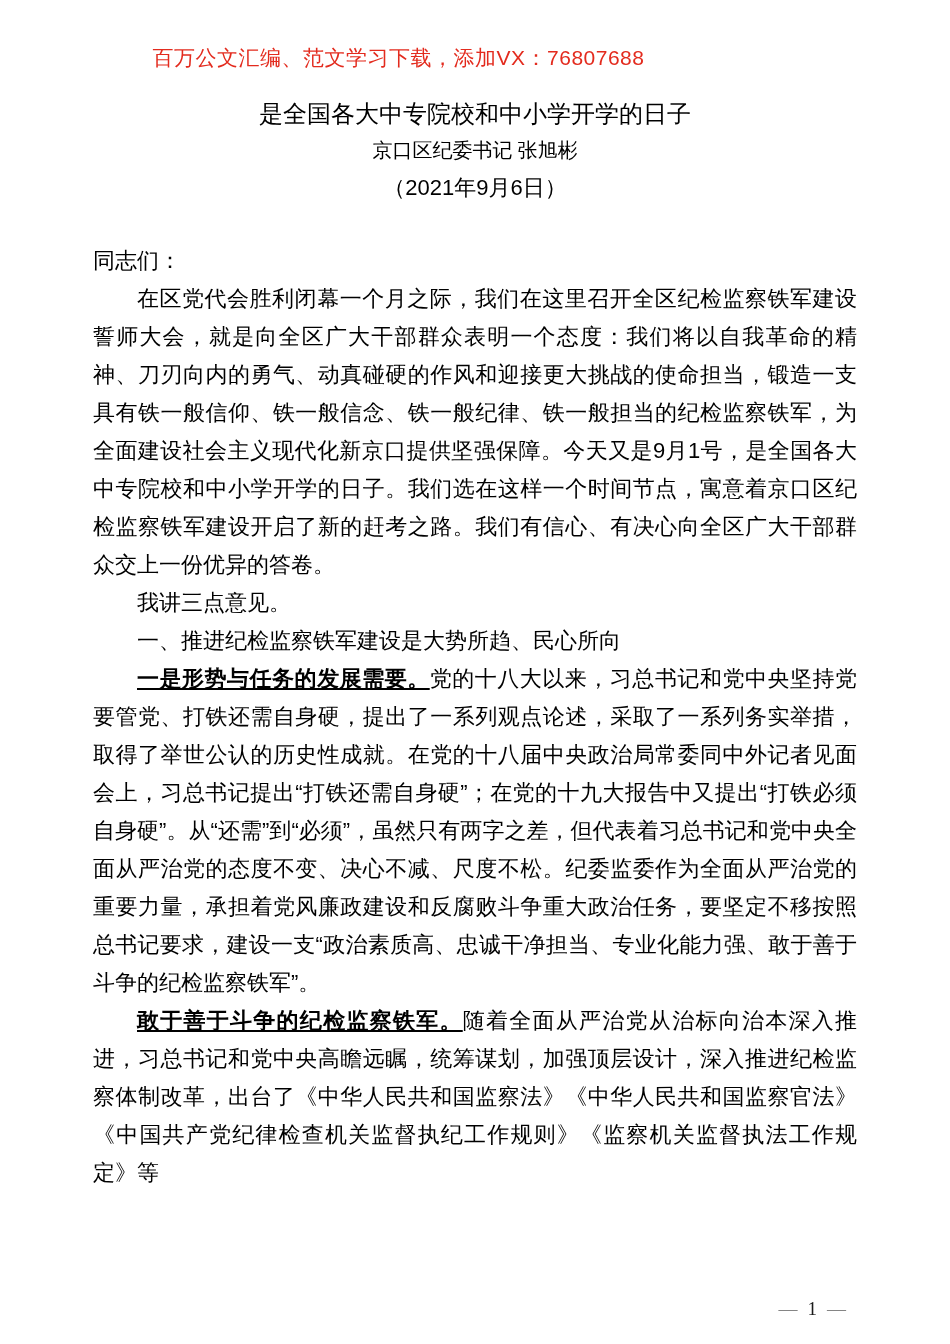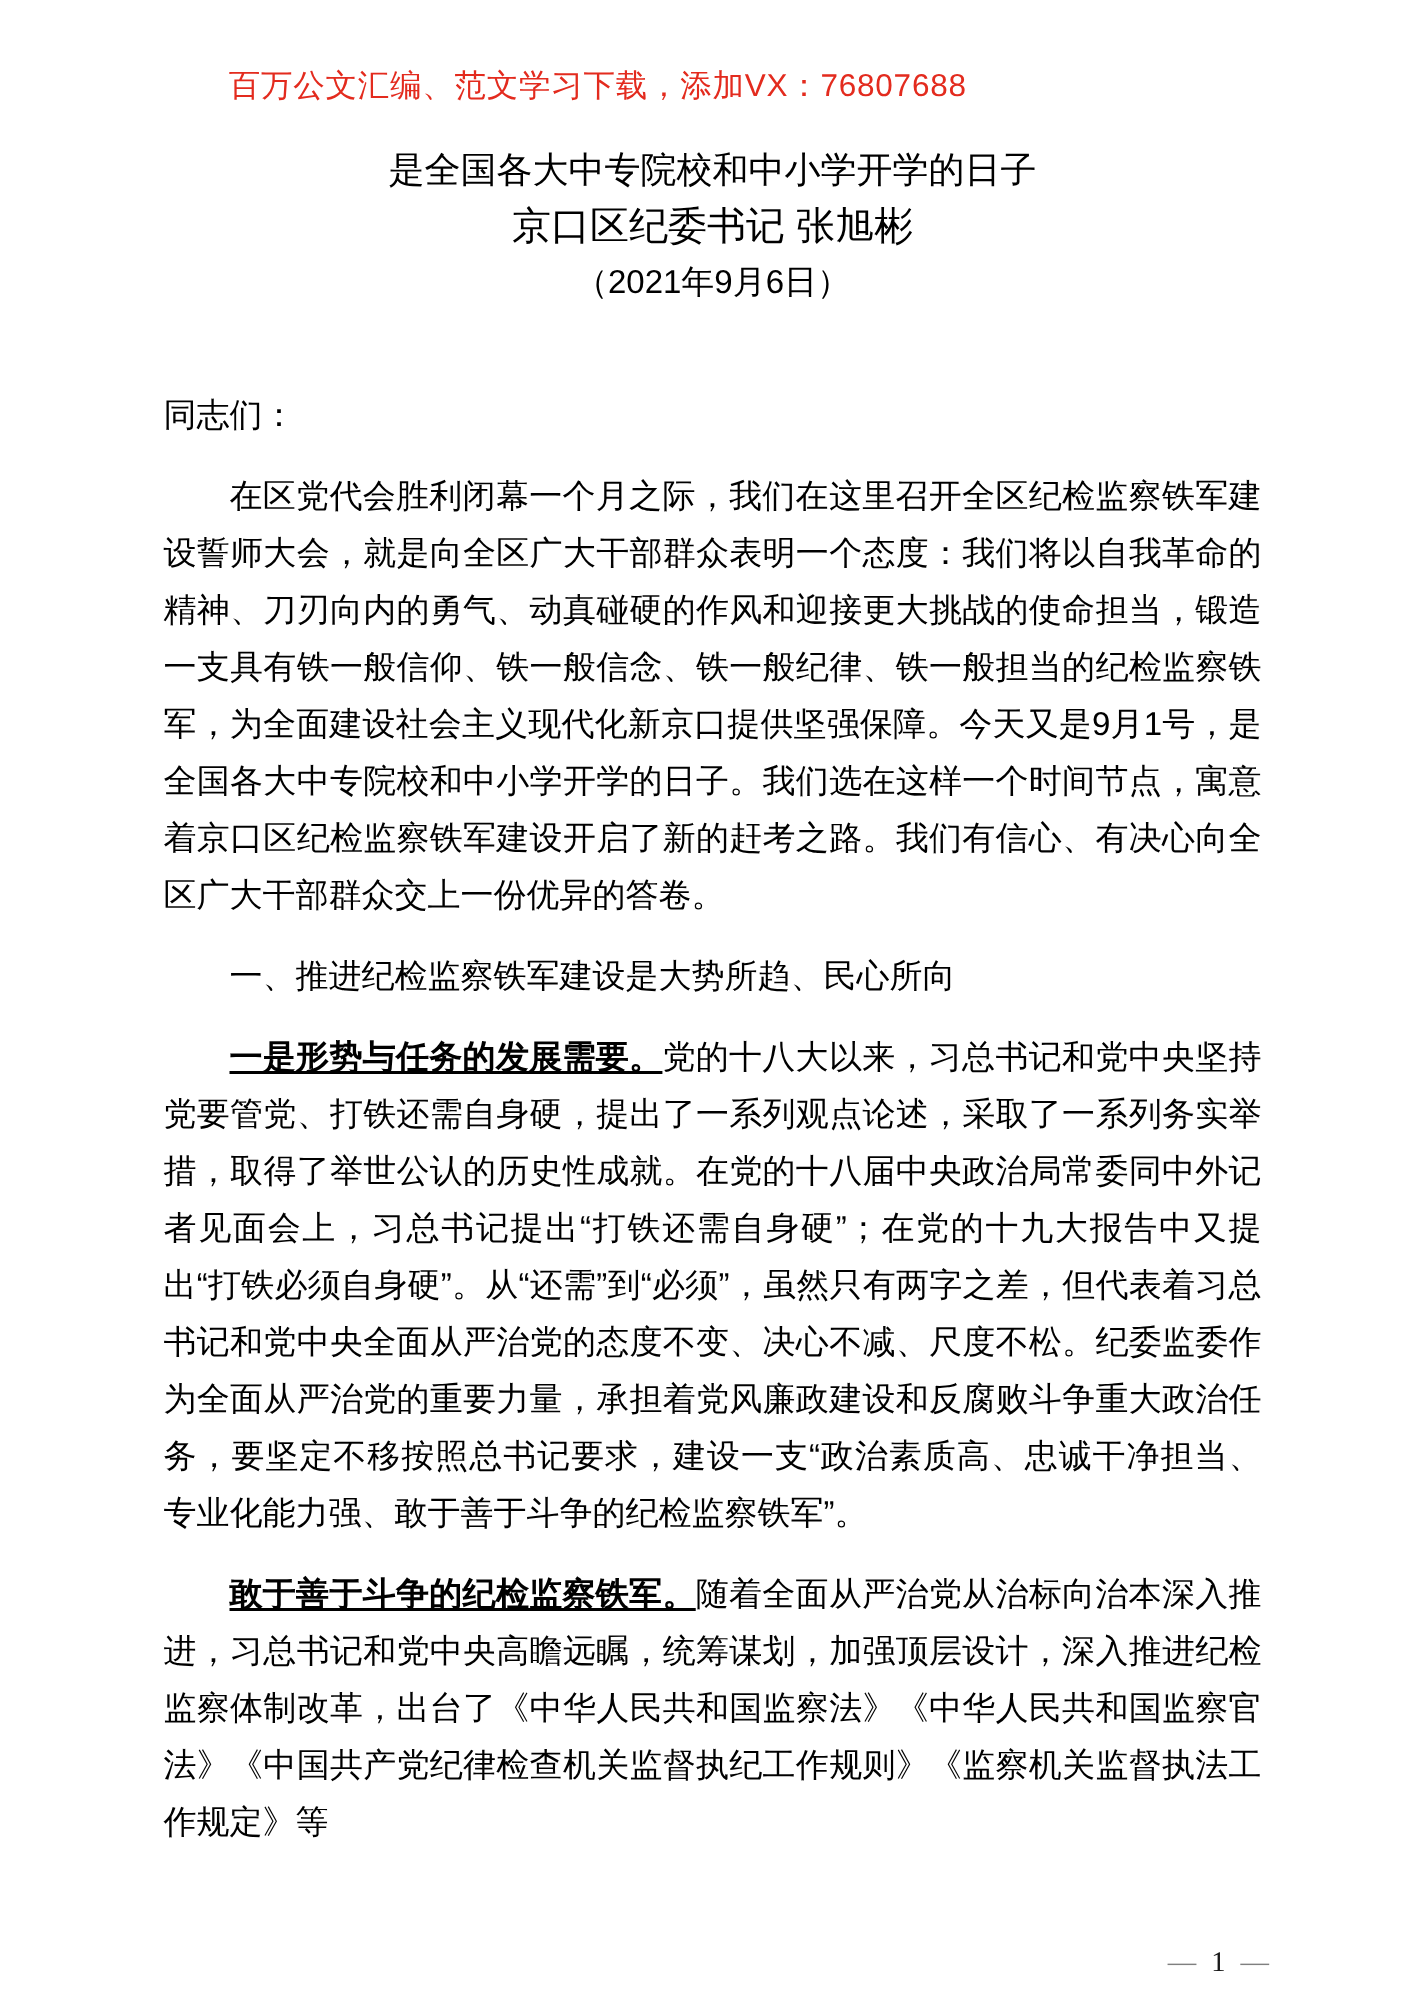--- a/index.html
+++ b/index.html
@@ -17,29 +17,29 @@
     font-size:21px; line-height:24px;
     color:#e32b1e;
     letter-spacing:0.5px;
   }
   .title-block {
     position:absolute; top:95px; left:0; width:950px;
     text-align:center;
     line-height:37px;
   }
   .doc-title  { font-size:24px; }
-  .doc-author { font-size:26px; }
+  .doc-author { font-size:20px;font-family:Liberation Serif, serif; }
   .doc-date   { font-size:22px; }
   .content {
     position:absolute; top:242px; left:93px; width:764px;
     font-size:22px; line-height:38px;
     text-align:justify;
     text-justify:inter-ideograph;
   }
-  .content p { margin:16px; padding:0; text-indent:2em; }
+  .content p { margin:0; padding:0; text-indent:2em; }
   .content p.salutation { text-indent:0; }
   .lead { font-weight:bold;text-decoration:underline; }
   .footer {
     position:absolute; top:1296px; right:104px;
     font-family:"Liberation Serif", serif;
     font-size:19px; line-height:26px;
     color:#1a1a1a;
     white-space:pre;
   }
   .footer .dash { color:#808080; }
@@ -52,18 +52,19 @@
 
 <div class="title-block">
   <div class="doc-title">是全国各大中专院校和中小学开学的日子</div>
   <div class="doc-author">京口区纪委书记 张旭彬</div>
   <div class="doc-date">（2021年9月6日）</div>
 </div>
 
 <div class="content">
   <p class="salutation">同志们：</p>
   <p>在区党代会胜利闭幕一个月之际，我们在这里召开全区纪检监察铁军建设誓师大会，就是向全区广大干部群众表明一个态度：我们将以自我革命的精神、刀刃向内的勇气、动真碰硬的作风和迎接更大挑战的使命担当，锻造一支具有铁一般信仰、铁一般信念、铁一般纪律、铁一般担当的纪检监察铁军，为全面建设社会主义现代化新京口提供坚强保障。今天又是9月1号，是全国各大中专院校和中小学开学的日子。我们选在这样一个时间节点，寓意着京口区纪检监察铁军建设开启了新的赶考之路。我们有信心、有决心向全区广大干部群众交上一份优异的答卷。</p>
+  <p>我讲三点意见。</p>
   <p>一、推进纪检监察铁军建设是大势所趋、民心所向</p>
   <p><span class="lead">一是形势与任务的发展需要。</span><span>党的十八大以来，习总书记和党中央坚持党要管党、打铁还需自身硬，提出了一系列观点论述，采取了一系列务实举措，取得了举世公认的历史性成就。在党的十八届中央政治局常委同中外记者见面会上，习总书记提出“打铁还需自身硬”；在党的十九大报告中又提出“打铁必须自身硬”。从“还需”到“必须”，虽然只有两字之差，但代表着习总书记和党中央全面从严治党的态度不变、决心不减、尺度不松。纪委监委作为全面从严治党的重要力量，承担着党风廉政建设和反腐败斗争重大政治任务，要坚定不移按照总书记要求，建设一支“政治素质高、忠诚干净担当、专业化能力强、敢于善于斗争的纪检监察铁军”。</span></p>
   <p><span class="lead">敢于善于斗争的纪检监察铁军。</span><span>随着全面从严治党从治标向治本深入推进，习总书记和党中央高瞻远瞩，统筹谋划，加强顶层设计，深入推进纪检监察体制改革，出台了《中华人民共和国监察法》《中华人民共和国监察官法》《中国共产党纪律检查机关监督执纪工作规则》《监察机关监督执法工作规定》等</span></p>
 </div>
 
 <div class="footer"><span class="dash">—</span><span class="num">1</span><span class="dash">—</span></div>
 
 </body></html>

